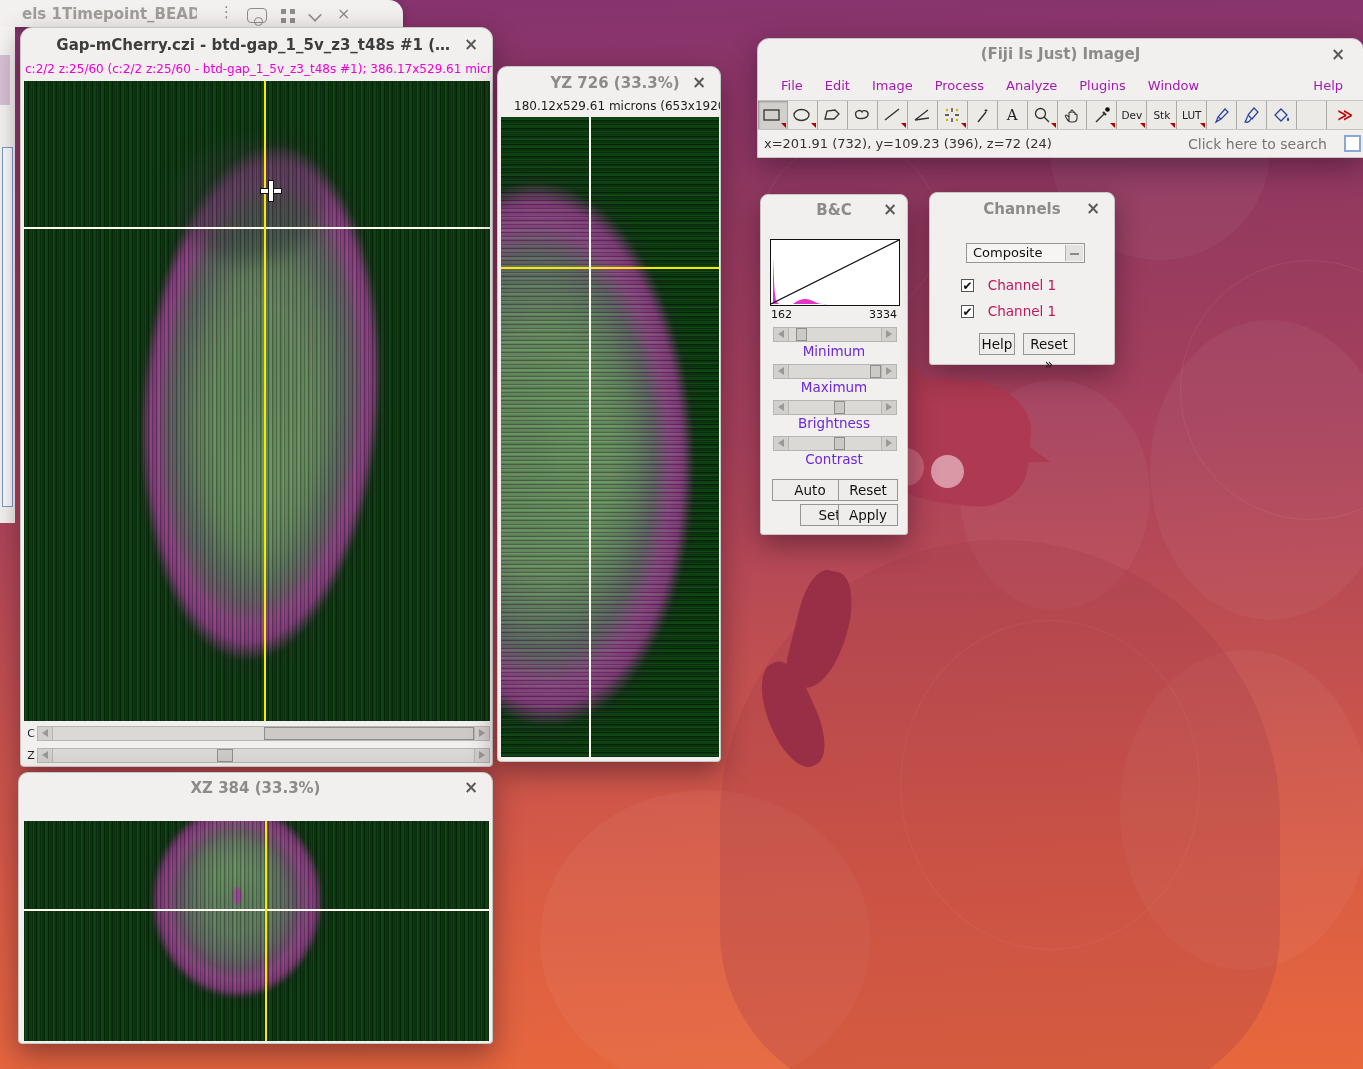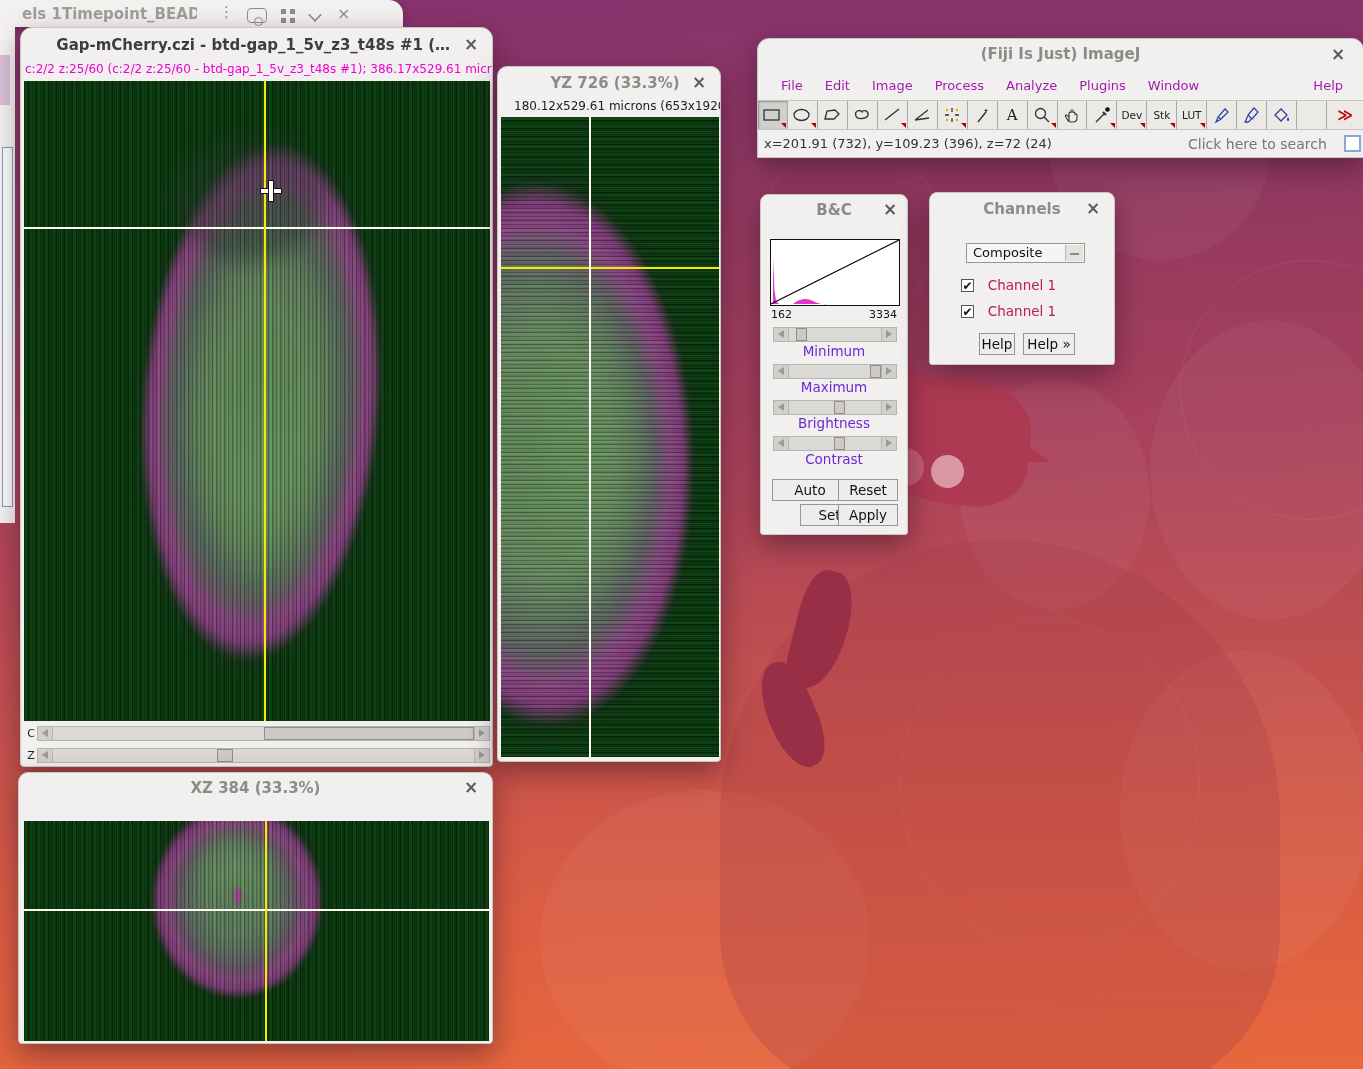--- a/index.html
+++ b/index.html
@@ -462,16 +462,16 @@
     </div>
     <div class="chk-row" style="top:84px;">
       <span class="chk">✔</span>
       <span class="chk-lab">Channel 1</span>
     </div>
     <div class="chk-row" style="top:110px;">
       <span class="chk">✔</span>
       <span class="chk-lab">Channel 1</span>
     </div>
     <div class="btn" style="left:49px;top:140px;width:36px;height:22px;">Help</div>
-    <div class="btn" style="left:93px;top:140px;width:52px;height:22px;">Help »</div>
+    <div class="btn" style="left:93px;top:140px;width:52px;height:22px;">Reset »</div>
   </div>
 
 </div>
 
 </body></html>

